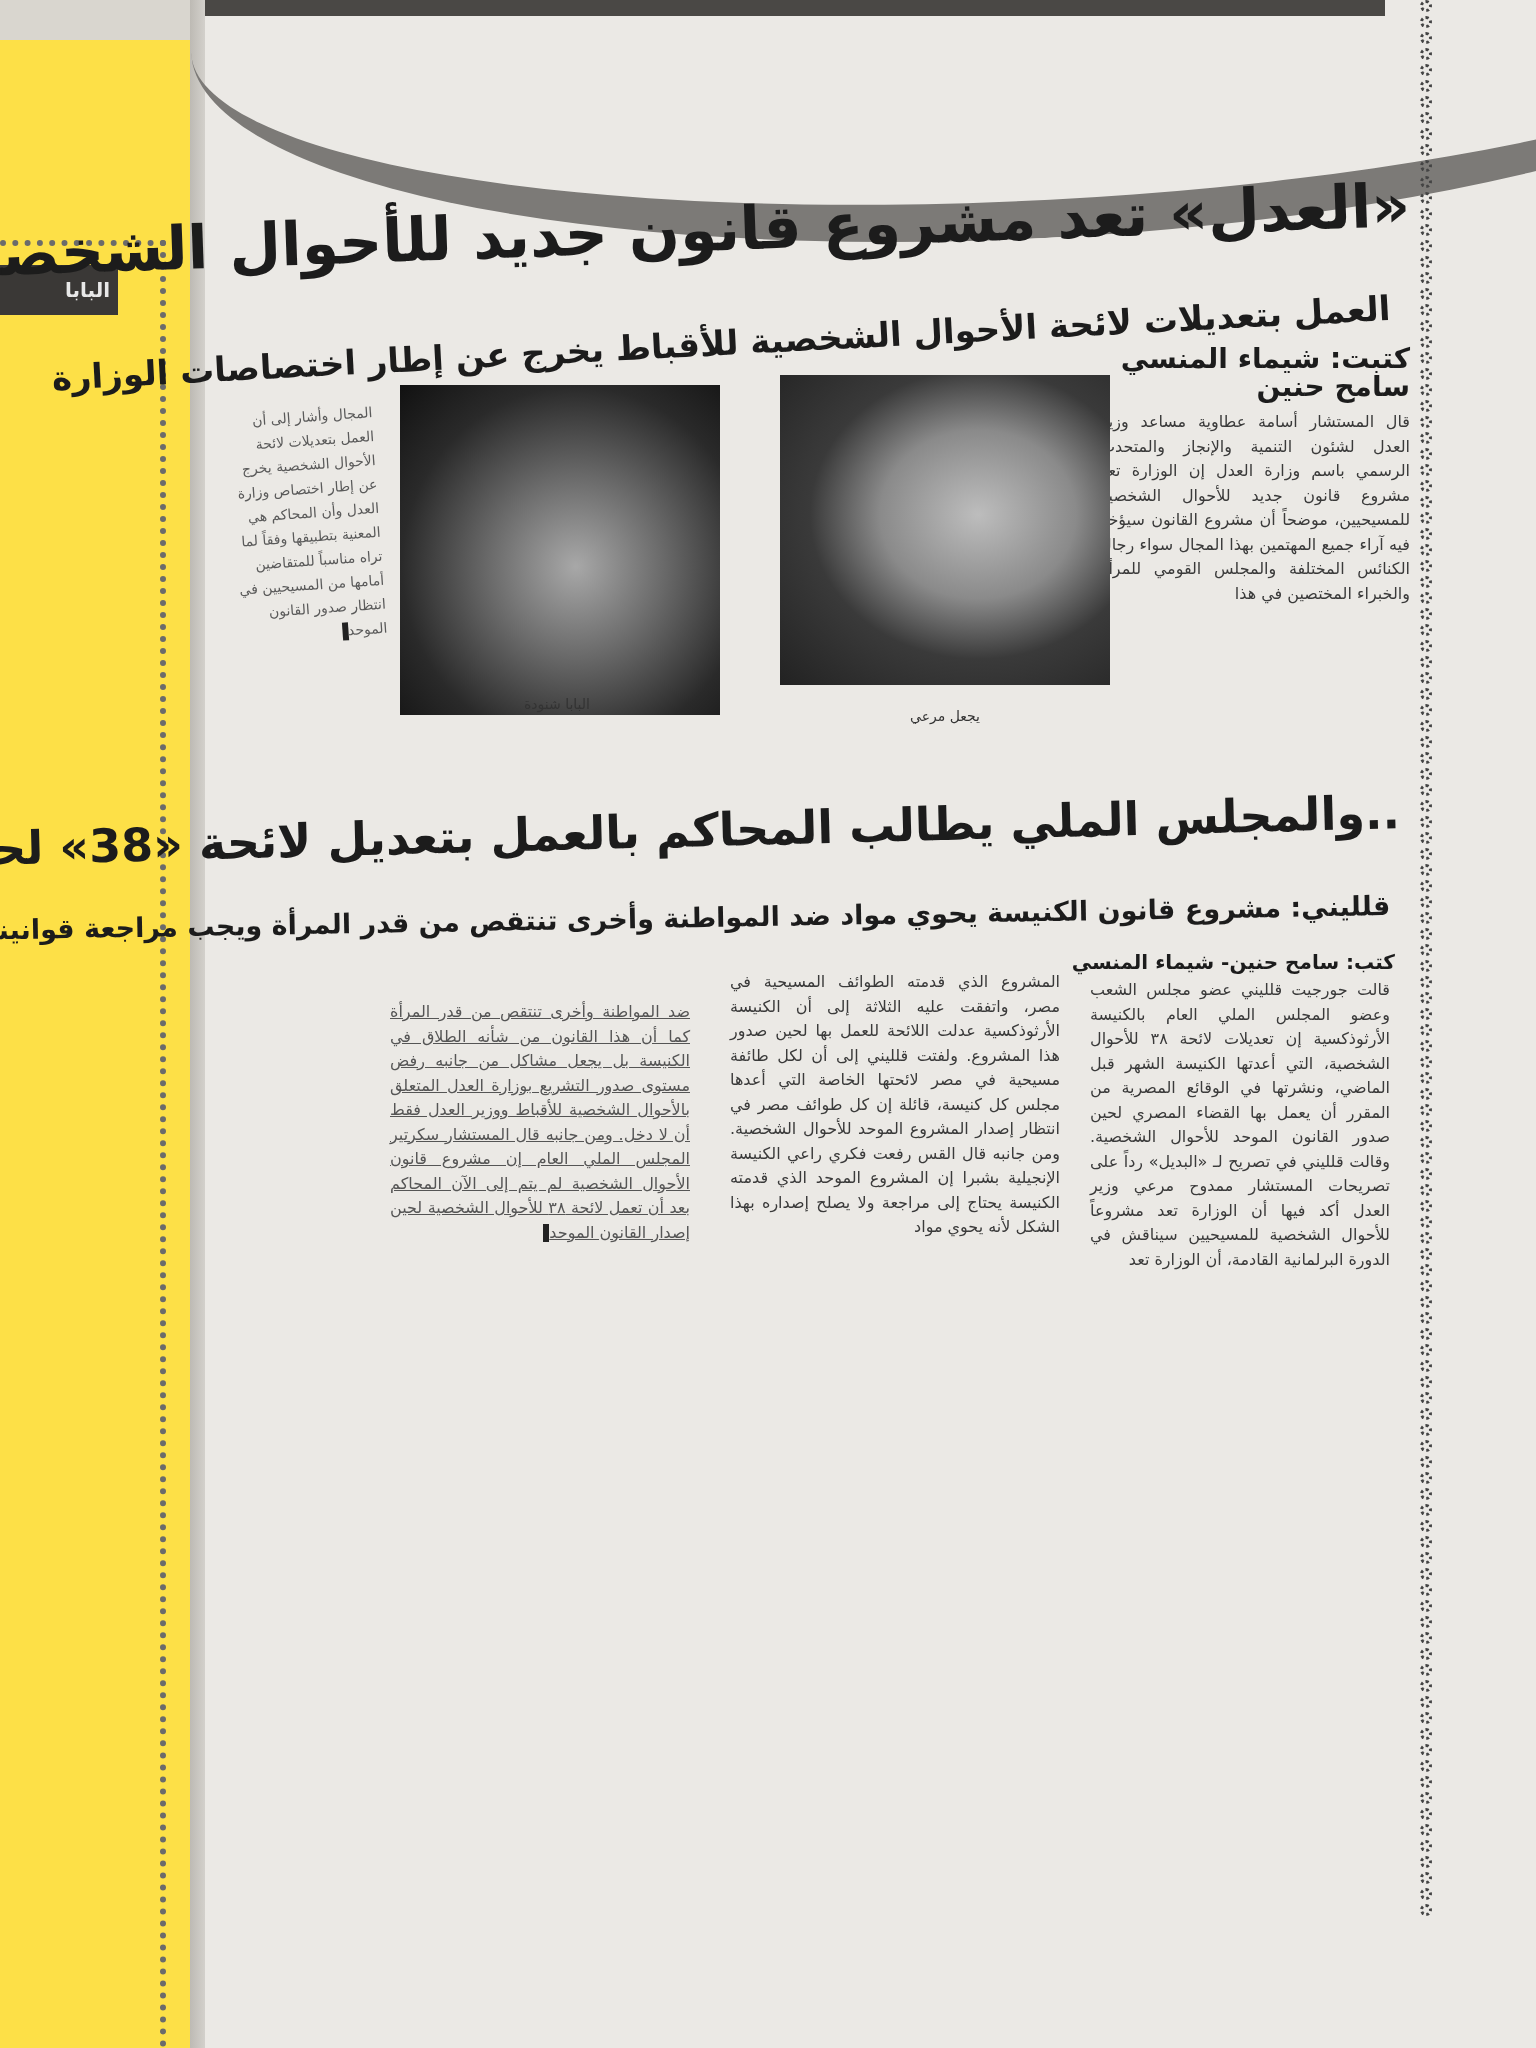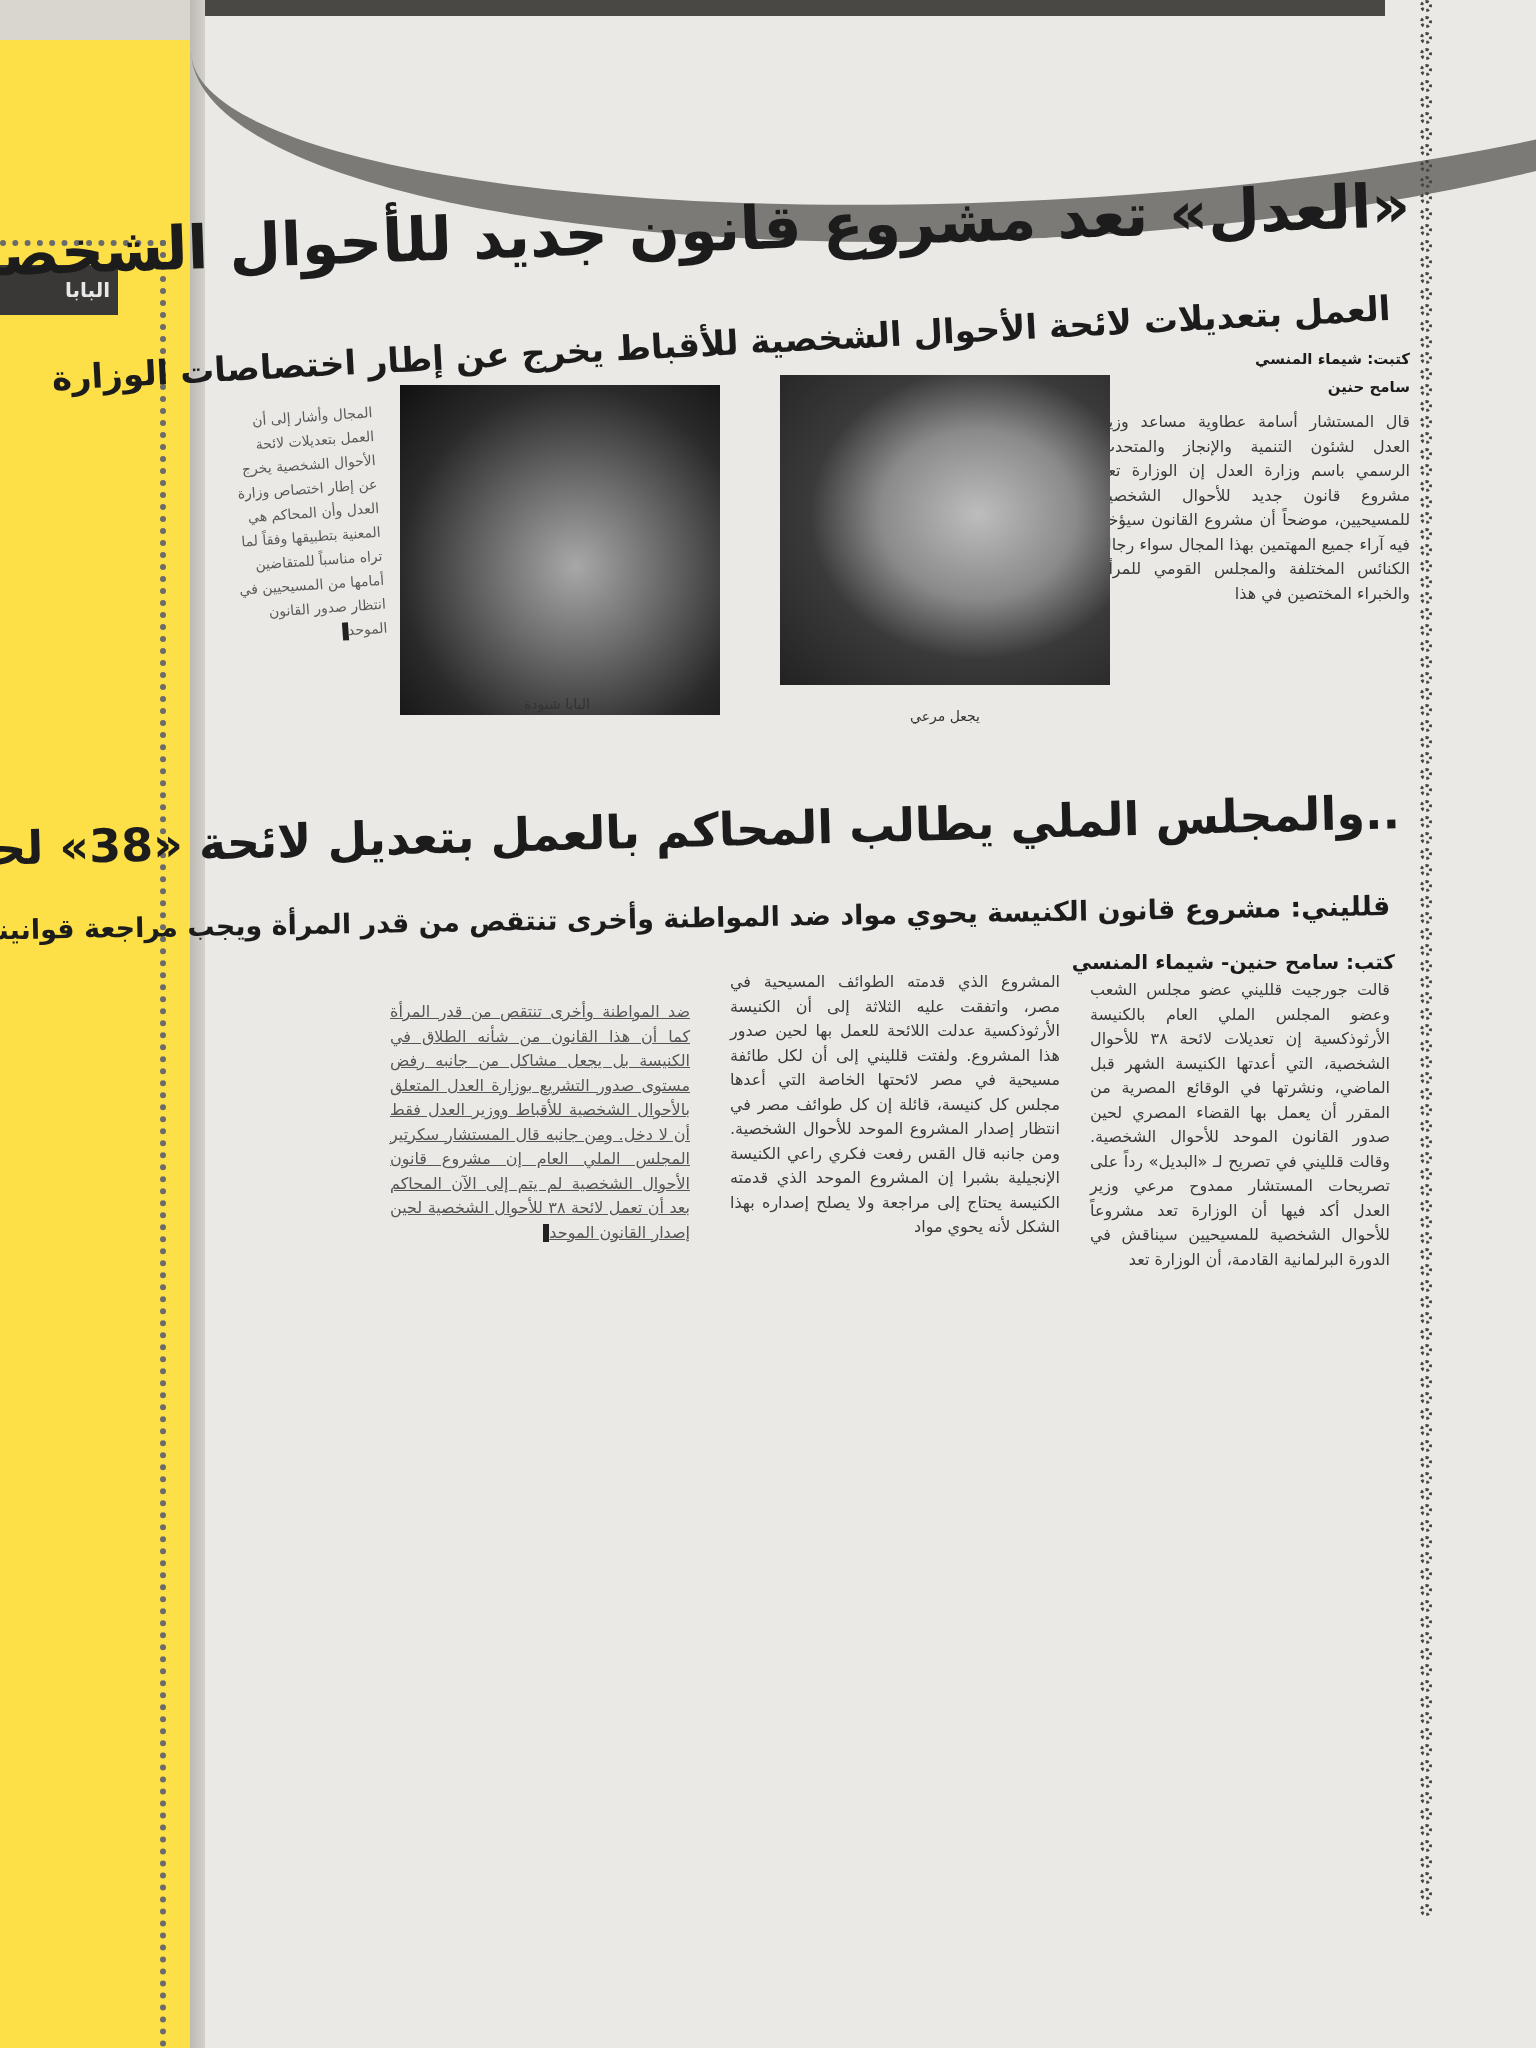--- a/index.html
+++ b/index.html
@@ -10,21 +10,21 @@
   .gutter{position:absolute;left:190px;top:0;width:30px;height:2048px;background:linear-gradient(to right,#bdbab4,#e9e7e3);}
   .right-page{position:absolute;left:205px;top:0;width:1331px;height:2048px;background:#ebe9e5;}
   .top-band{position:absolute;left:205px;top:0;width:1180px;height:16px;background:#4a4845;}
   .top-band-label{position:absolute;right:170px;top:0;color:#ddd;font-size:12px;line-height:16px;direction:rtl;}
   .curve-band{position:absolute;left:190px;top:-220px;width:1700px;height:420px;border-radius:50%;border-bottom:38px solid #7c7a77;transform:rotate(-3deg);}
   .right-border{position:absolute;left:1418px;top:0;width:16px;height:2048px;display:flex;flex-direction:column;align-items:center;gap:4px;}
   .flower{width:12px;height:12px;border-radius:50%;border:3px dotted #444;box-sizing:border-box;flex:none;}
   .clip{position:absolute;left:190px;top:170px;width:1260px;height:1250px;direction:rtl;color:#1c1c1c;}
   .h1{position:absolute;right:40px;top:0;font-size:60px;font-weight:bold;white-space:nowrap;transform:rotate(-2deg);transform-origin:right center;letter-spacing:-1px;}
   .h2{position:absolute;right:60px;top:118px;font-size:34px;font-weight:bold;white-space:nowrap;transform:rotate(-3deg);transform-origin:right center;}
-  .byline{position:absolute;right:40px;top:175px;font-size:15px;font-weight:bold;line-height:28px;text-align:right;}
+  .byline{position:absolute;right:40px;top:175px;font-size:28px;font-weight:bold;line-height:28px;text-align:right;}
   .col-text{font-size:16px;line-height:24.5px;color:#3a3a3a;text-align:justify;}
   .c1{position:absolute;right:40px;top:240px;width:310px;}
   .photo{position:absolute;background:#555;overflow:hidden;}
   .photo1{right:340px;top:205px;width:330px;height:310px;background:radial-gradient(ellipse at 60% 45%,#bdbdbd 0,#8a8a8a 35%,#3a3a3a 60%,#222 100%);}
   .photo2{right:730px;top:215px;width:320px;height:330px;background:radial-gradient(ellipse at 55% 55%,#a8a8a8 0,#6a6a6a 35%,#2a2a2a 70%,#111 100%);}
   .cap{position:absolute;font-size:14px;color:#333;}
   .cap1{right:470px;top:538px;}
   .cap2{right:860px;top:526px;}
   .sidecol{position:absolute;right:1070px;top:235px;width:150px;font-size:14px;line-height:24px;color:#5a5a5a;transform:rotate(-4deg);}
   .h3{position:absolute;right:50px;top:615px;font-size:46px;font-weight:bold;white-space:nowrap;transform:rotate(-1.5deg);transform-origin:right center;}

